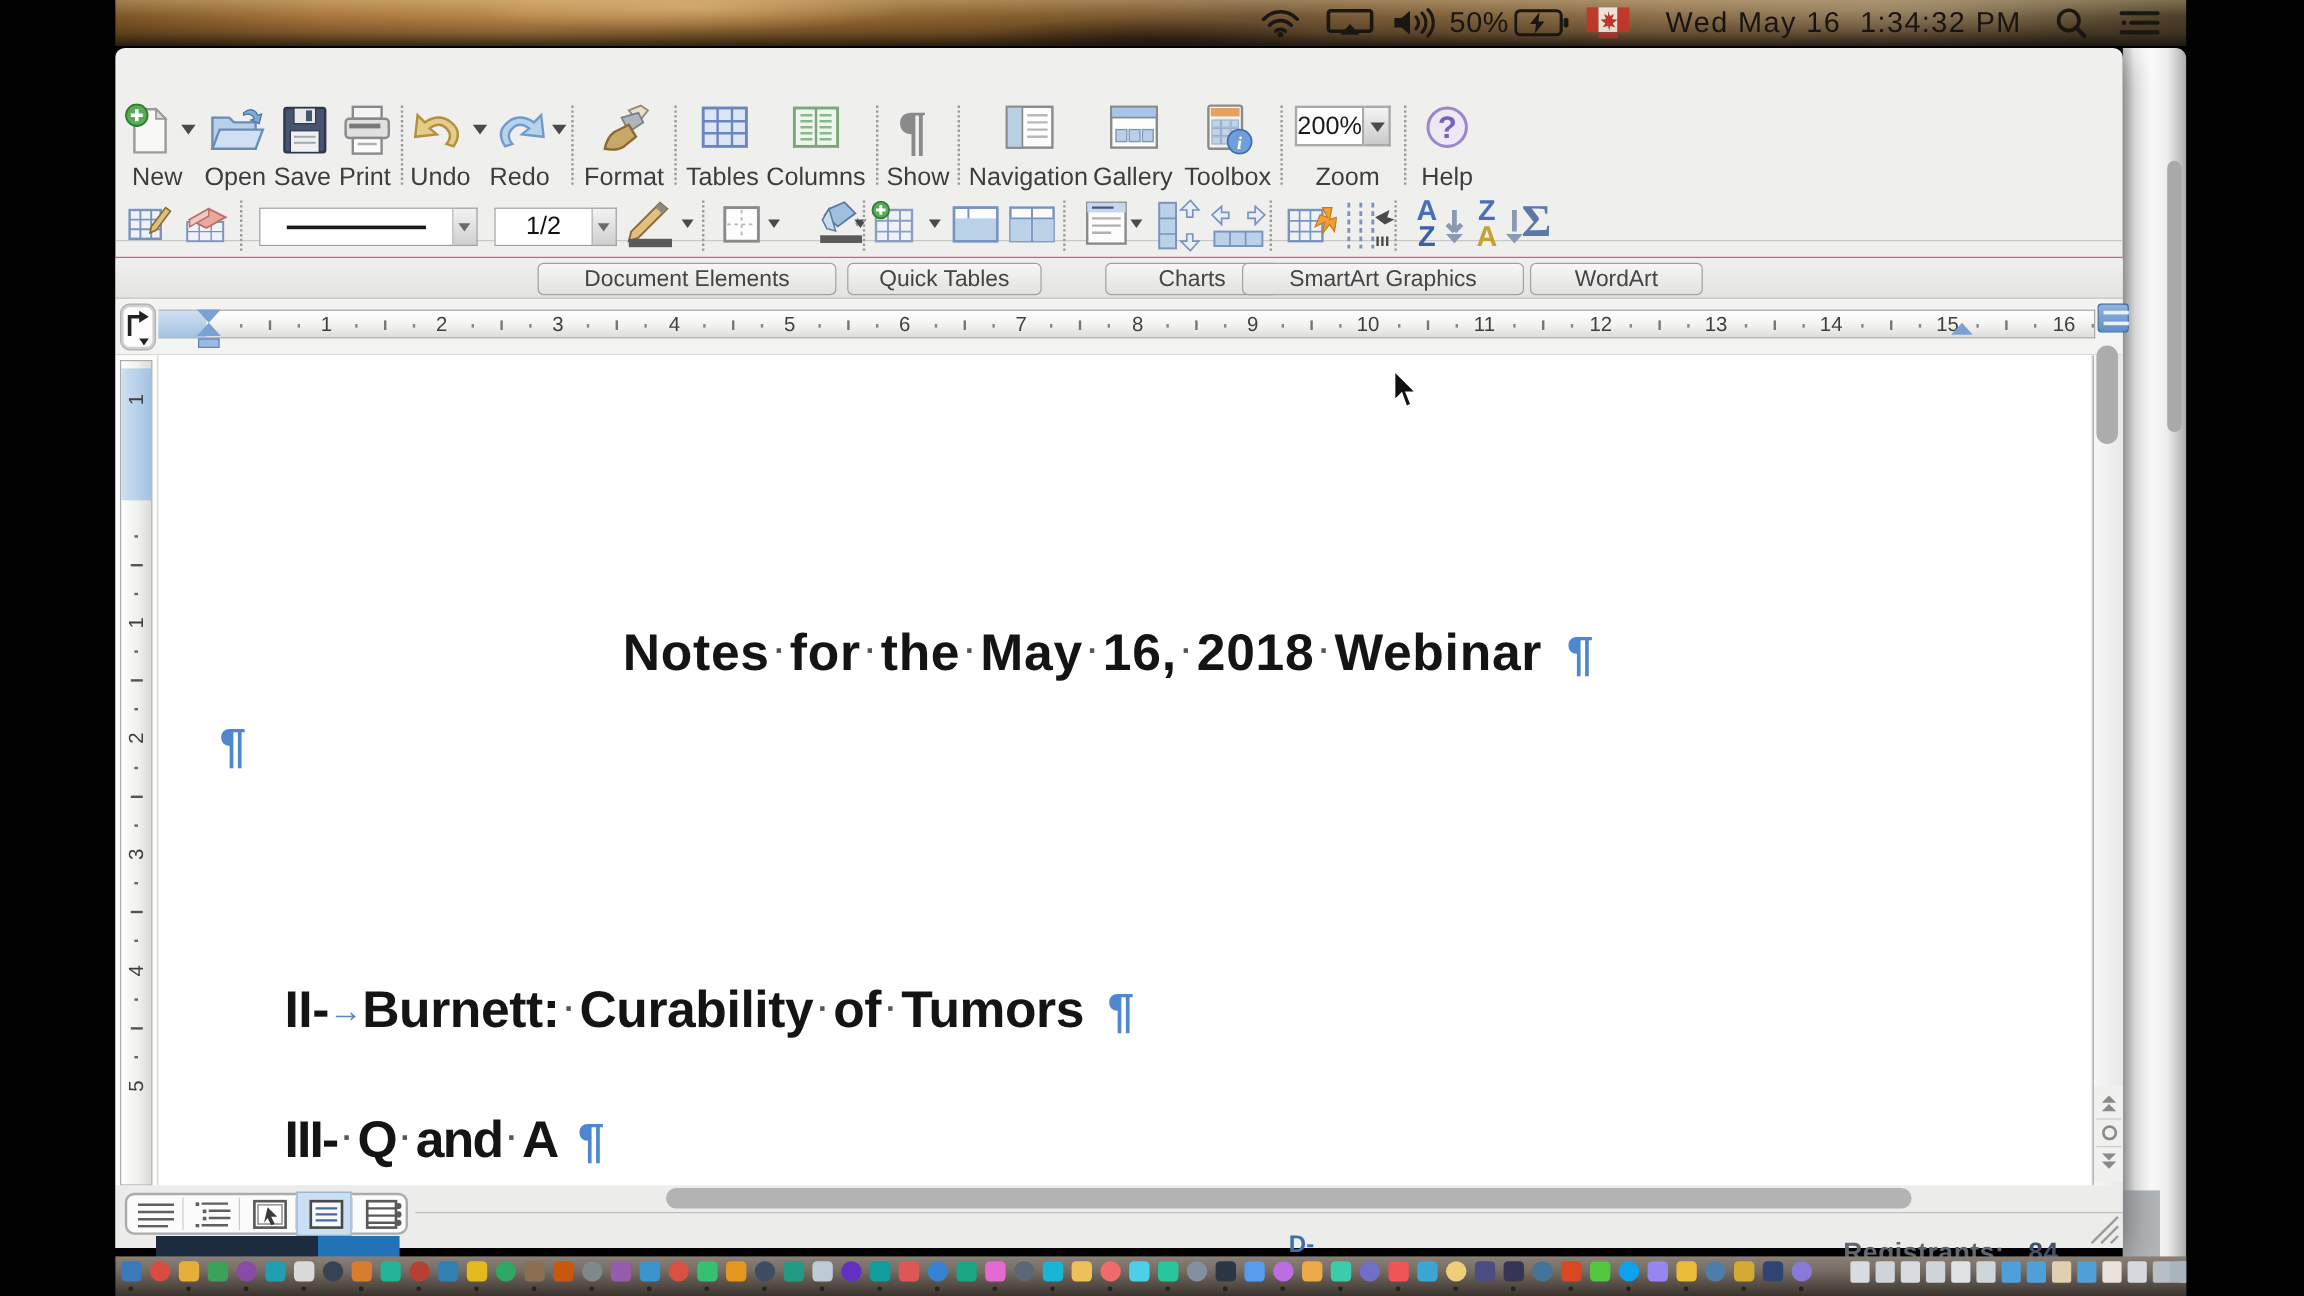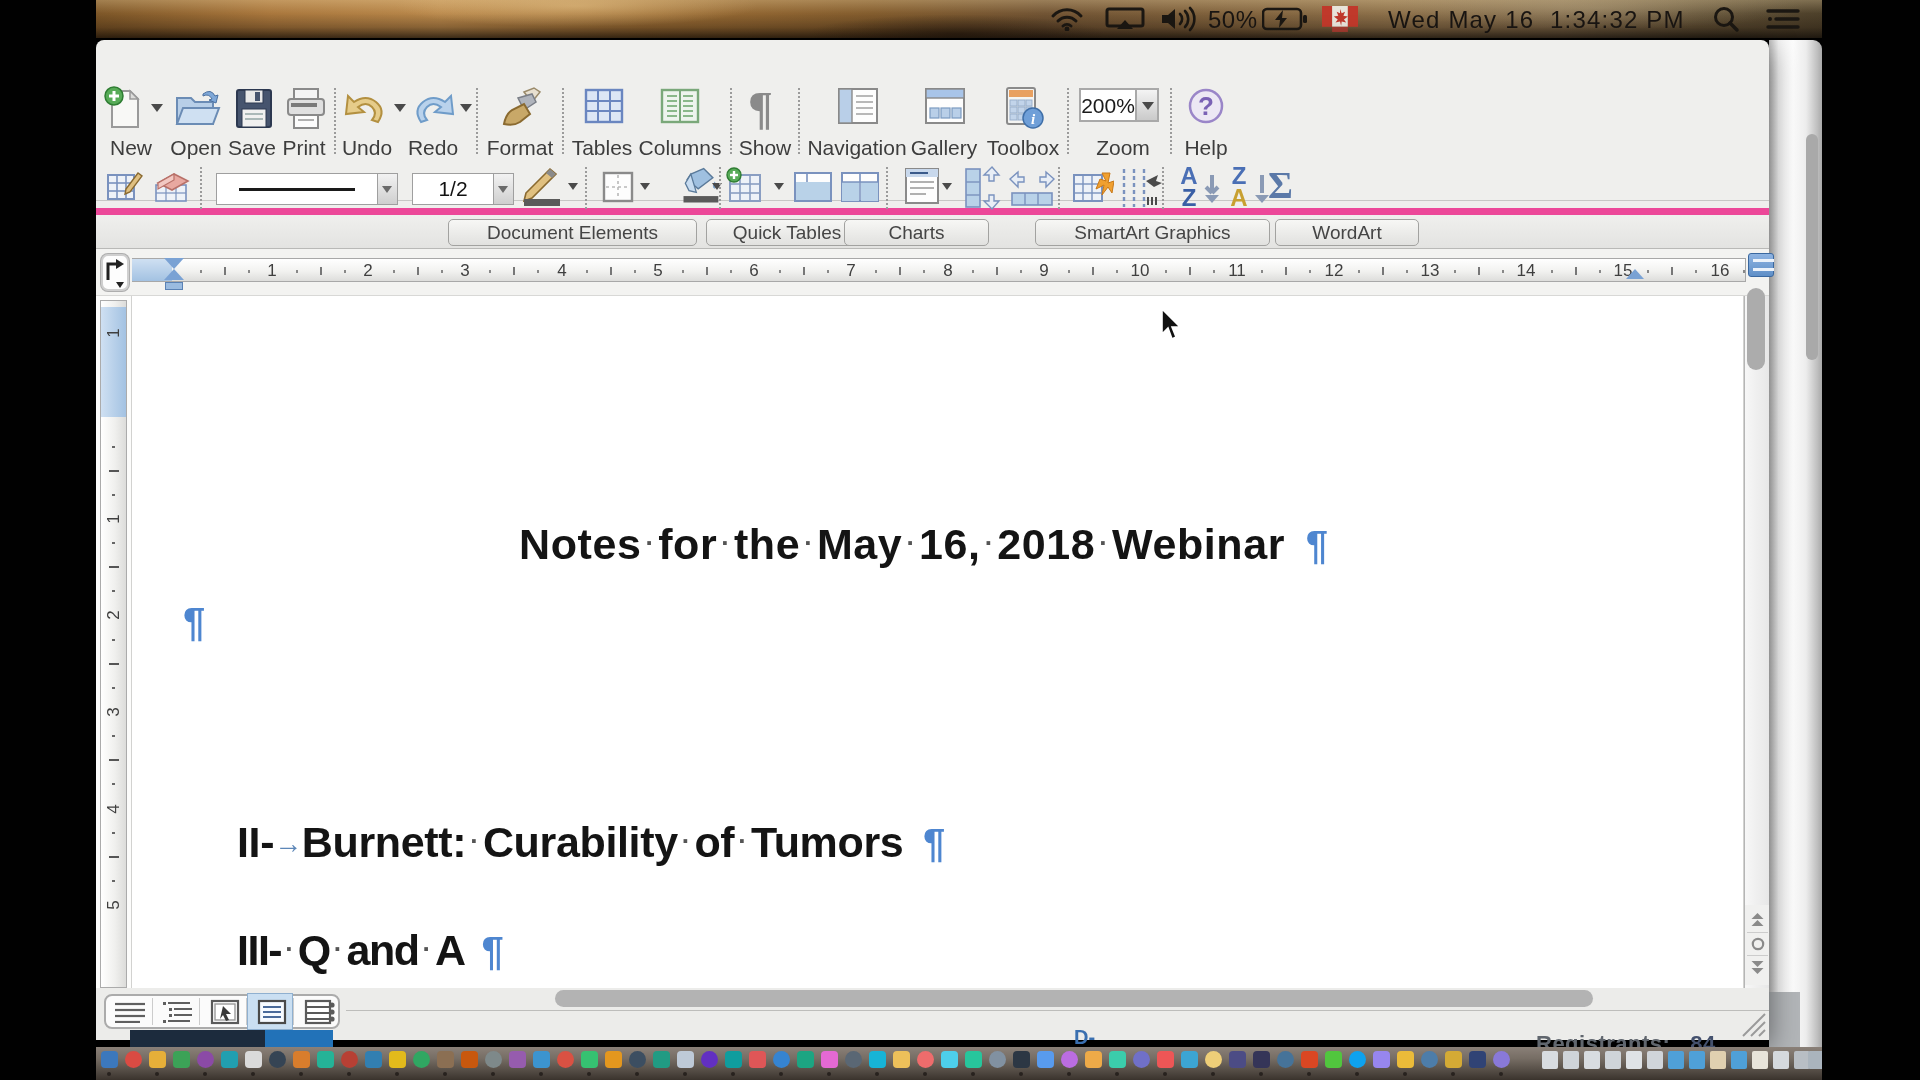--- a/index.html
+++ b/index.html
@@ -32,21 +32,21 @@
 .light{position:absolute;top:10px;width:17px;height:17px;border-radius:50%;
  background:radial-gradient(circle at 35% 30%,#d6d6d6,#bdbdbd 70%,#b0b0b0);border:1px solid #a6a6a6}
 #titletxt{position:absolute;top:8px;left:518px;font-size:21px;color:#a2a2a4;letter-spacing:.8px}
 
 #tb1{position:absolute;left:0;top:40px;width:100%;height:121px;border-bottom:1px solid #c7c7c5}
 .tlabel{position:absolute;top:56px;font-size:21px;color:#3d3d3d;text-align:center;transform:translateX(-50%);white-space:nowrap}
 .tsep{position:absolute;top:8px;height:66px;width:0;border-left:2px dotted #9b9b9b}
 .dd{position:absolute;width:0;height:0;border-left:6px solid transparent;border-right:6px solid transparent;border-top:8px solid #4a4a4a}
 .ticon{position:absolute;top:6px}
 
-#tb2{position:absolute;left:0;top:121px;width:100%;height:54px;border-bottom:7px solid #ec4899}
+#tb2{position:absolute;left:0;top:121px;width:100%;height:54px;border-bottom:1px solid #ec4899}
 .t2sep{position:absolute;top:6px;height:42px;width:0;border-left:2px dotted #9b9b9b}
 .combo{position:absolute;top:12px;height:32px;background:#fff;border:1px solid #9f9f9f}
 .combobtn{position:absolute;top:12px;height:32px;width:20px;background:linear-gradient(#f2f2f2,#cfcfcf);border:1px solid #9f9f9f;border-left:none}
 .combobtn:after{content:"";position:absolute;left:4px;top:12px;border-left:5px solid transparent;border-right:5px solid transparent;border-top:7px solid #6a6a6a}
 .dd2{position:absolute;width:0;height:0;border-left:5px solid transparent;border-right:5px solid transparent;border-top:7px solid #4a4a4a}
 
 #tabrow{position:absolute;left:0;top:176px;width:100%;height:33px;
  background:linear-gradient(#efefed,#e3e3e1);border-bottom:1px solid #b9b9b7}
 .gtab{position:absolute;top:3px;height:27px;background:linear-gradient(#f7f7f5,#e1e1df);
  border:1px solid #a2a2a0;border-radius:5px;color:#454545;font-size:19px;text-align:center;line-height:25px}
@@ -441,21 +441,21 @@
 <svg class="abs" style="left:1156px;top:12px" width="20" height="32" viewBox="0 0 20 32">
  <path d="M10 2 v18" stroke="#8a9ab5" stroke-width="4" fill="none"></path>
  <path d="M10 30 l-7 -8 h14 z" fill="#8a9ab5"></path>
 </svg>
 
 <div class="abs" style="left:1172px;top:2px;font-size:38px;font-weight:bold;color:#5b79a8;font-family:'Liberation Serif',serif">Σ</div>
 </div>
   <div id="tabrow">
     <div class="gtab" style="left:352px;width:249px">Document Elements</div>
     <div class="gtab" style="left:610px;width:162px">Quick Tables</div>
-    <div class="gtab" style="left:748px;width:145px">Charts</div>
+    <div class="gtab" style="left:825px;width:145px">Charts</div>
     <div class="gtab" style="left:939px;width:235px">SmartArt Graphics</div>
     <div class="gtab" style="left:1179px;width:144px">WordArt</div>
   </div>
   <div id="rulrow">
     <div id="tabsel"><svg width="24" height="33" viewBox="0 0 24 33">
  <path d="M5 24 V8 h10" fill="none" stroke="#222" stroke-width="3"></path>
  <path d="M13 3 l8 5 -8 5 z" fill="#222"></path>
  <path d="M13 26 l8 0 -4 6 z" fill="#222"></path>
 </svg></div>
     <div id="hruler">

